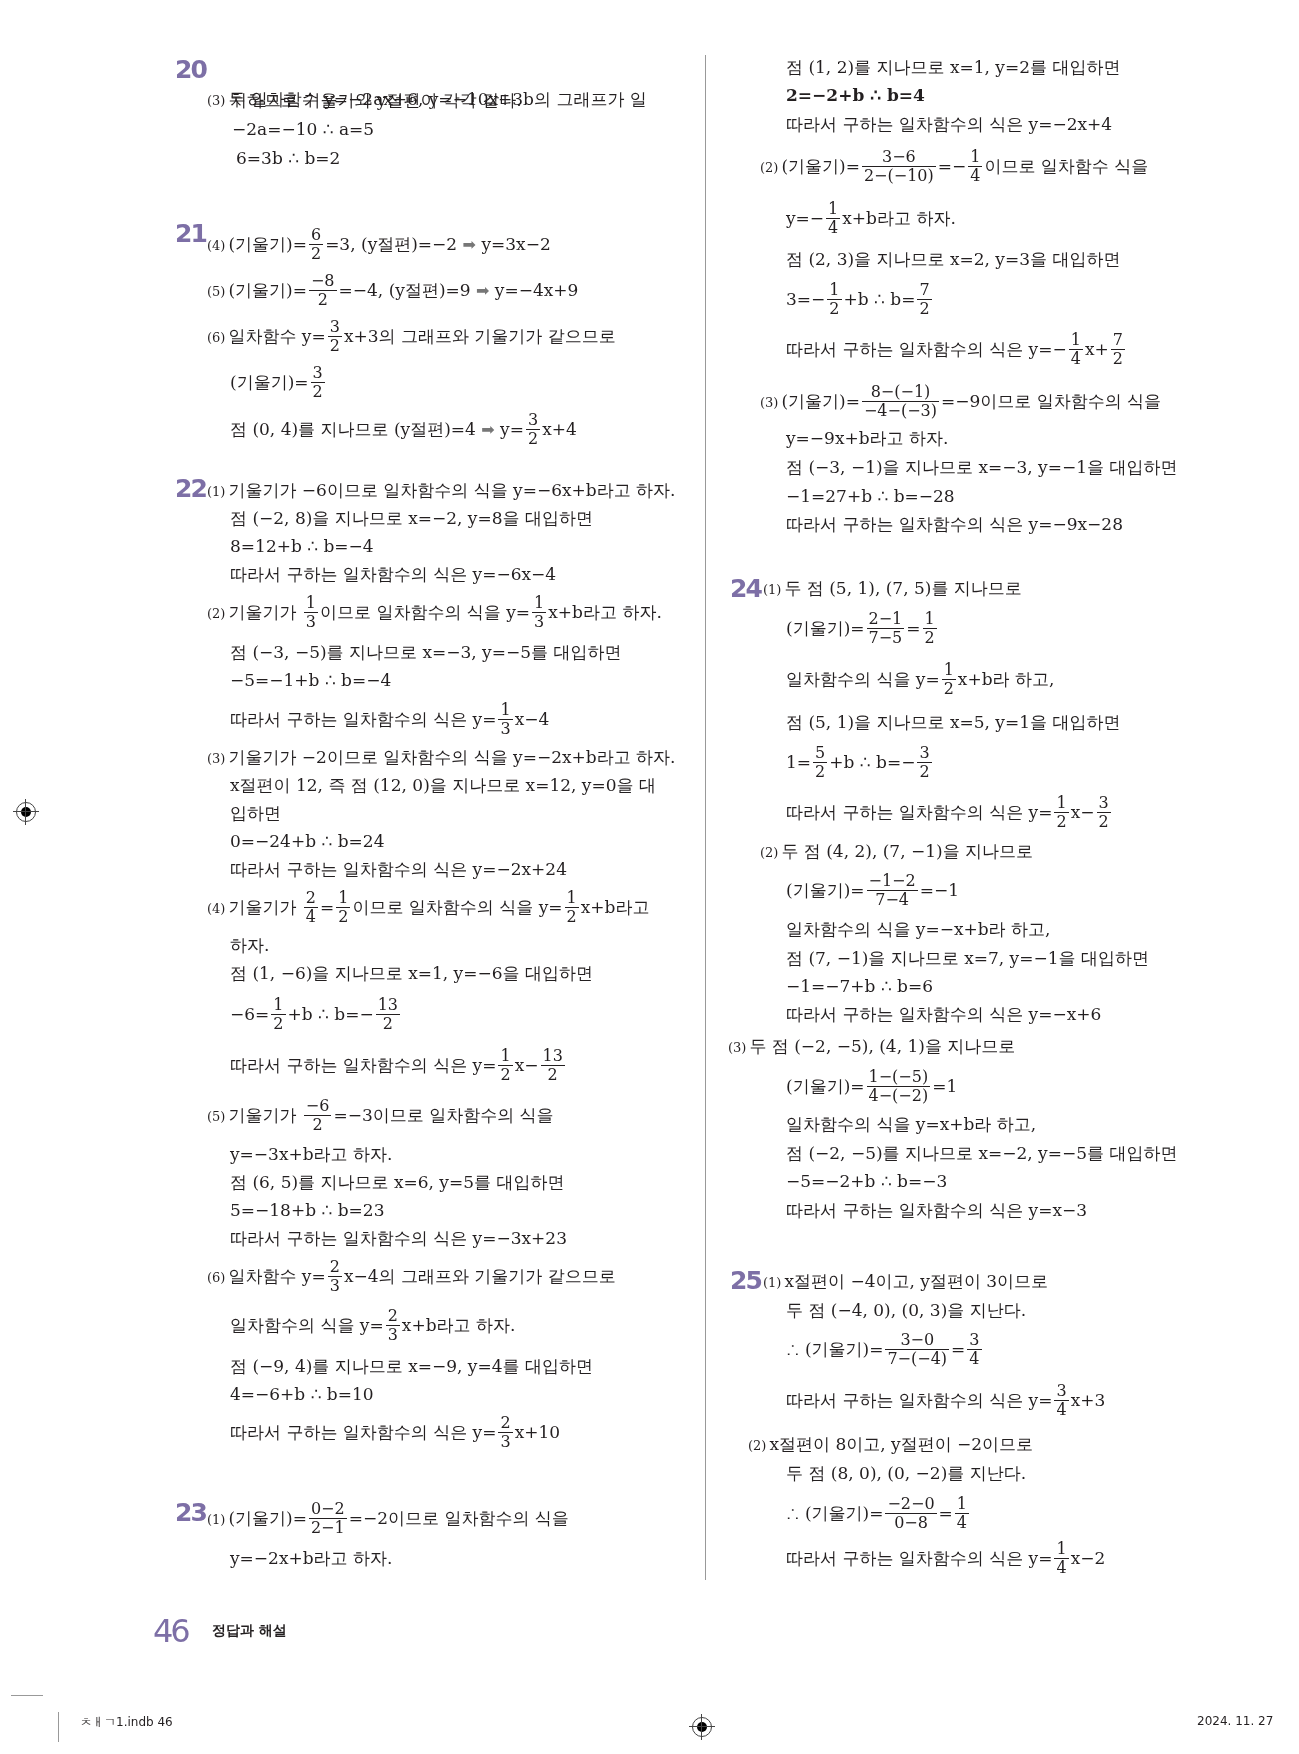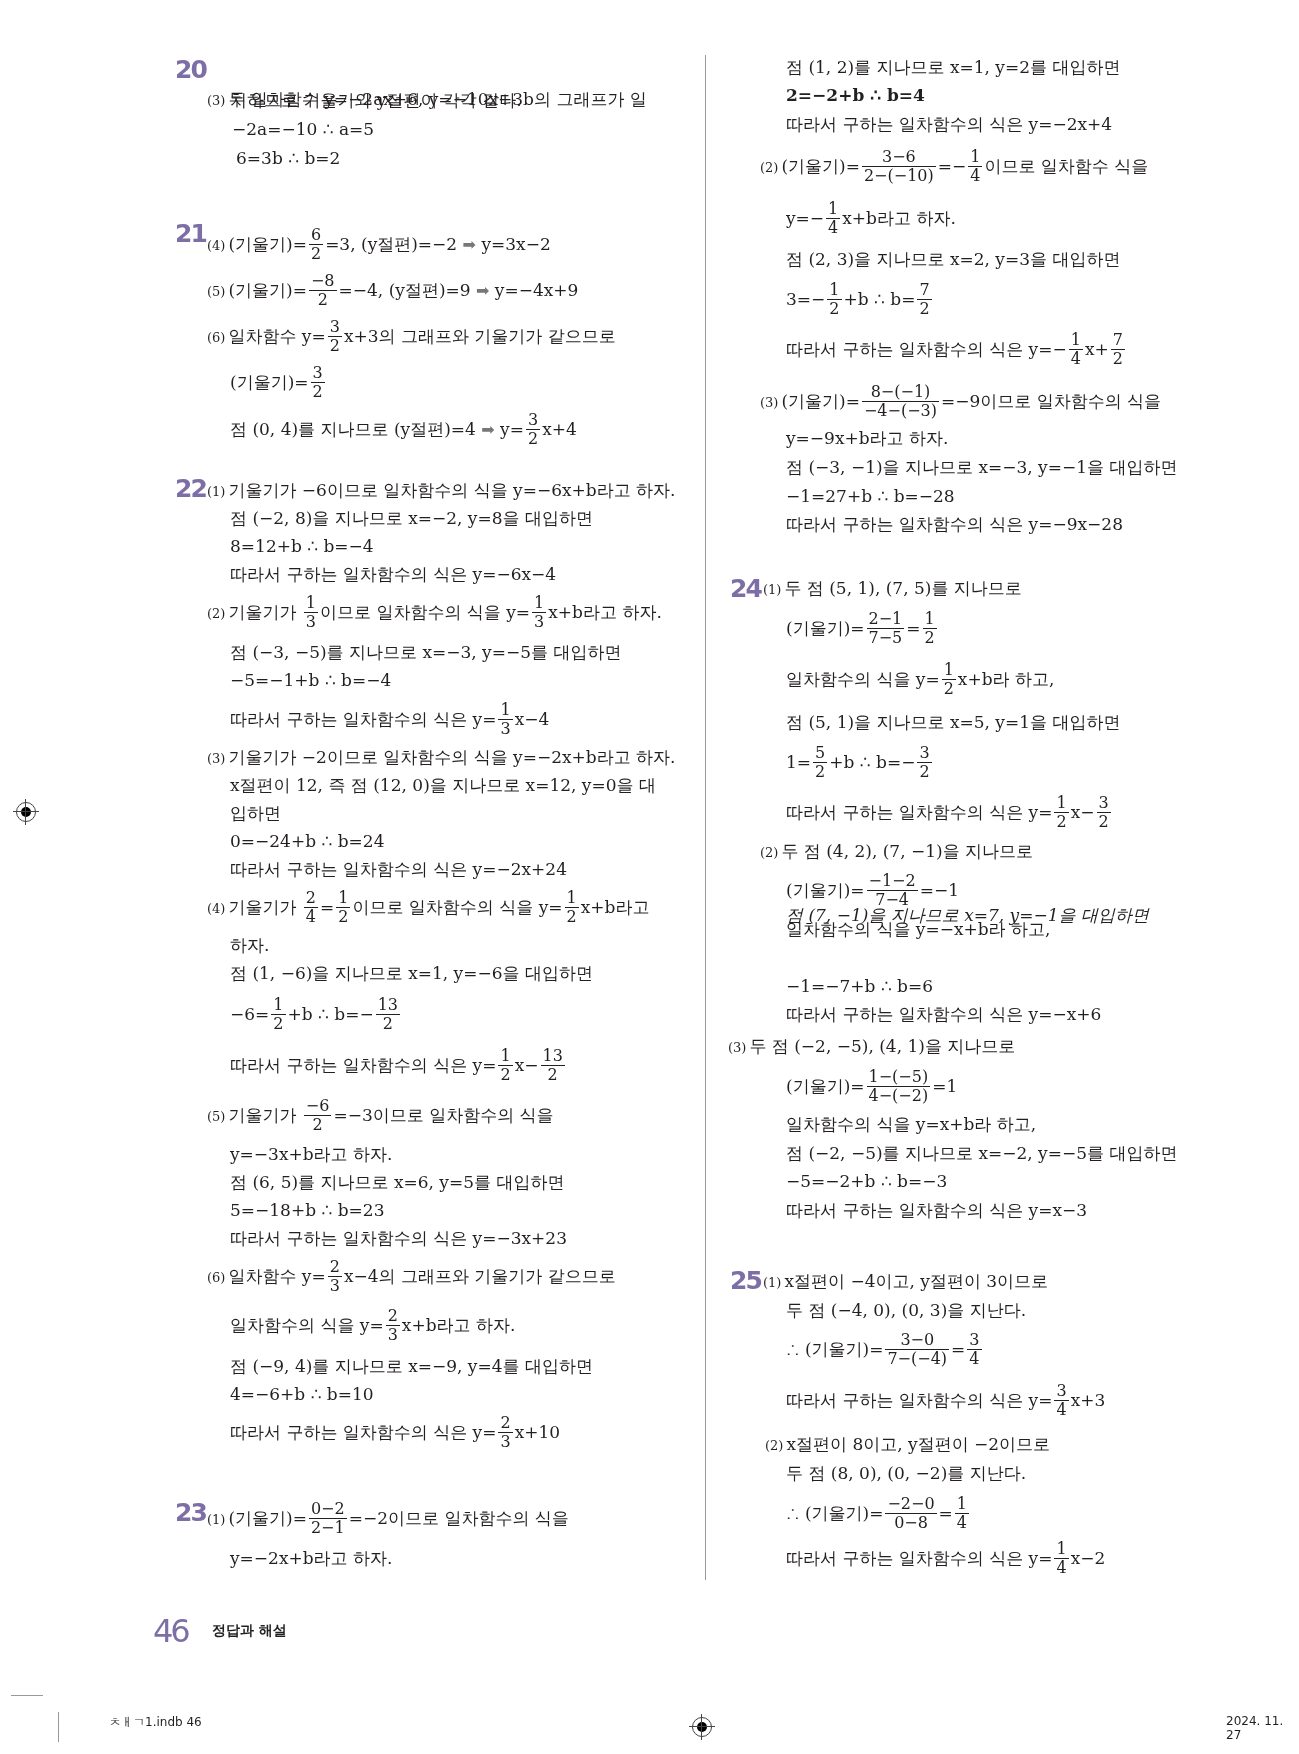--- a/index.html
+++ b/index.html
@@ -14,21 +14,21 @@
   .sub{font-size:13px;margin-right:3px;font-family:"DejaVu Serif",serif;}
   .frac{display:inline-block;vertical-align:middle;text-align:center;margin:0 2px;position:relative;top:-1px;}
   .frac .n{display:block;border-bottom:1px solid #231f20;padding:0 2px;line-height:18px;font-size:16px;}
   .frac .d{display:block;line-height:18px;font-size:16px;padding:0 2px;}
   .arrow{color:#777;font-family:"DejaVu Sans",sans-serif;font-size:16px;}
   .divider{position:absolute;left:705px;top:55px;width:1px;height:1525px;background:#999;}
   .footer-num{position:absolute;left:153px;top:1612px;font-family:"DejaVu Sans","Liberation Sans",sans-serif;
         color:#7d6fa6;font-size:32px;letter-spacing:-3px;}
   .footer-title{position:absolute;left:212px;top:1622px;font-family:"DejaVu Sans","Liberation Sans",sans-serif;
         font-size:14px;font-weight:bold;color:#231f20;}
-  .slug{position:absolute;top:1714px;font-family:"DejaVu Sans","Liberation Sans",sans-serif;font-size:12px;color:#231f20;margin-left:29px;}
+  .slug{position:absolute;top:1714px;font-family:"DejaVu Sans","Liberation Sans",sans-serif;font-size:12px;color:#231f20;}
   .regmark{position:absolute;width:18px;height:18px;border:1px solid #444;border-radius:50%;}
   .regmark::before{content:"";position:absolute;left:4px;top:4px;width:10px;height:10px;background:#000;border-radius:50%;}
   .regmark::after{content:"";position:absolute;left:-4px;top:8px;width:26px;height:1px;background:#444;}
   .regv{position:absolute;left:8px;top:-4px;width:1px;height:26px;background:#444;}
   .crop-h{position:absolute;left:11px;top:1695px;width:32px;height:1px;background:#999;}
   .crop-v{position:absolute;left:58px;top:1712px;width:1px;height:30px;background:#999;}
 </style>
 </head>
 <body>
 
@@ -161,21 +161,21 @@
   </div>
   <div class="line" style="left:786px;top:790px;height:44px;line-height:44px;">
     <span>따라서 구하는 일차함수의 식은 y=</span><span class="frac"><span class="n">1</span><span class="d">2</span></span><span>x−</span><span class="frac"><span class="n">3</span><span class="d">2</span></span>
   </div>
 
   <div class="line" style="left:760px;top:840px;"><span class="sub">(2)</span><span>두 점 (4, 2), (7, −1)을 지나므로</span></div>
   <div class="line" style="left:786px;top:868px;height:44px;line-height:44px;">
     <span>(기울기)=</span><span class="frac"><span class="n">−1−2</span><span class="d">7−4</span></span><span>=−1</span>
   </div>
   <div class="line" style="left:786px;top:918px;">일차함수의 식을 y=−x+b라 하고,</div>
-  <div class="line" style="left:786px;top:904px;font-style:italic;">점 (7, −1)을 지나므로 x=7, y=−1을 대입하면</div>
+  <div class="line" style="left:786px;top:947px;">점 (7, −1)을 지나므로 x=7, y=−1을 대입하면</div>
   <div class="line" style="left:786px;top:975px;">−1=−7+b      ∴ b=6</div>
   <div class="line" style="left:786px;top:1003px;">따라서 구하는 일차함수의 식은 y=−x+6</div>
 
   <div class="line" style="left:728px;top:1035px;"><span class="sub">(3)</span><span>두 점 (−2, −5), (4, 1)을 지나므로</span></div>
   <div class="line" style="left:786px;top:1064px;height:44px;line-height:44px;">
     <span>(기울기)=</span><span class="frac"><span class="n">1−(−5)</span><span class="d">4−(−2)</span></span><span>=1</span>
   </div>
   <div class="line" style="left:786px;top:1113px;">일차함수의 식을 y=x+b라 하고,</div>
   <div class="line" style="left:786px;top:1142px;">점 (−2, −5)를 지나므로 x=−2, y=−5를 대입하면</div>
   <div class="line" style="left:786px;top:1170px;">−5=−2+b      ∴ b=−3</div>
@@ -184,21 +184,21 @@
   <div class="pnum" style="left:730px;top:1268px;">25</div>
   <div class="line" style="left:763px;top:1270px;"><span class="sub">(1)</span><span>x절편이 −4이고, y절편이 3이므로</span></div>
   <div class="line" style="left:786px;top:1299px;">두 점 (−4, 0), (0, 3)을 지난다.</div>
   <div class="line" style="left:786px;top:1327px;height:44px;line-height:44px;">
     <span>∴ (기울기)=</span><span class="frac"><span class="n">3−0</span><span class="d">7−(−4)</span></span><span>=</span><span class="frac"><span class="n">3</span><span class="d">4</span></span>
   </div>
   <div class="line" style="left:786px;top:1378px;height:44px;line-height:44px;">
     <span>따라서 구하는 일차함수의 식은 y=</span><span class="frac"><span class="n">3</span><span class="d">4</span></span><span>x+3</span>
   </div>
 
-  <div class="line" style="left:765px;top:1433px;text-align:right;"><span class="sub">(2)</span><span>x절편이 8이고, y절편이 −2이므로</span></div>
+  <div class="line" style="left:748px;top:1433px;text-align:right;"><span class="sub">(2)</span><span>x절편이 8이고, y절편이 −2이므로</span></div>
   <div class="line" style="left:786px;top:1462px;">두 점 (8, 0), (0, −2)를 지난다.</div>
   <div class="line" style="left:786px;top:1491px;height:44px;line-height:44px;">
     <span>∴ (기울기)=</span><span class="frac"><span class="n">−2−0</span><span class="d">0−8</span></span><span>=</span><span class="frac"><span class="n">1</span><span class="d">4</span></span>
   </div>
   <div class="line" style="left:786px;top:1536px;height:44px;line-height:44px;">
     <span>따라서 구하는 일차함수의 식은 y=</span><span class="frac"><span class="n">1</span><span class="d">4</span></span><span>x−2</span>
   </div>
 </div>
 
 <div class="footer-num">46</div>

